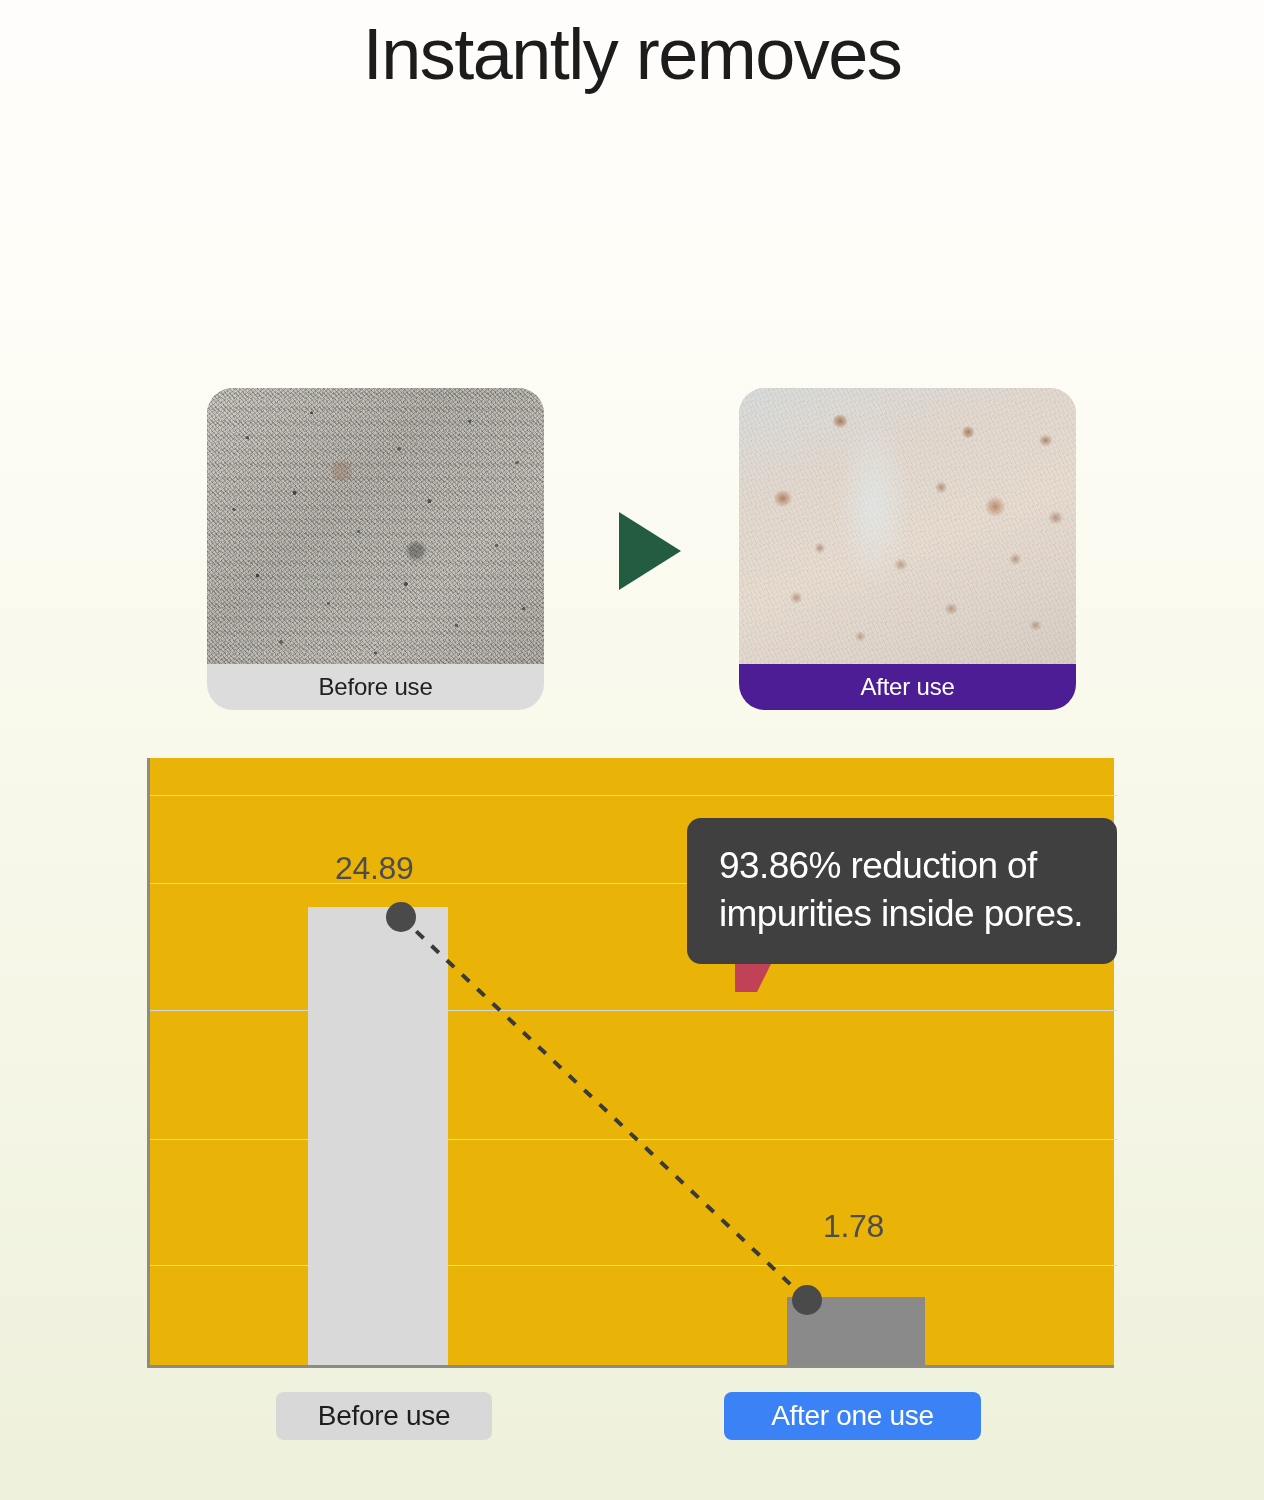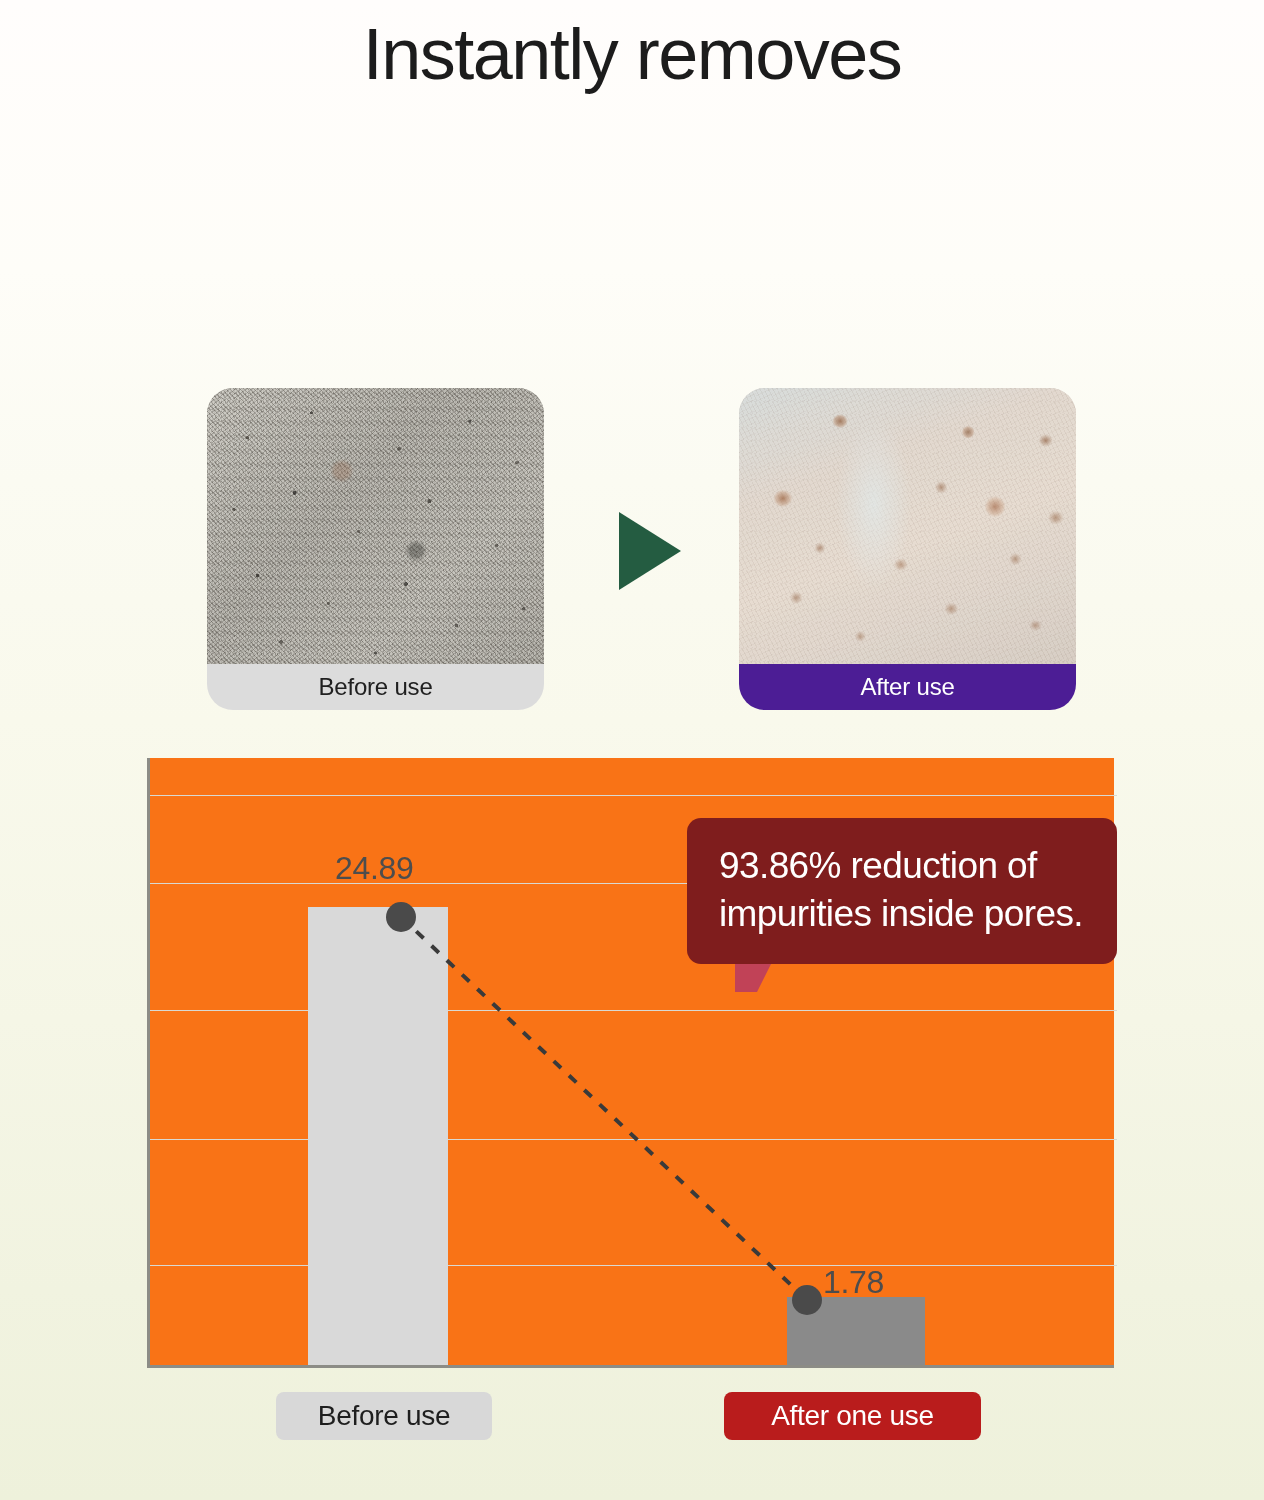--- a/index.html
+++ b/index.html
@@ -165,21 +165,21 @@
     top: 758px;
     width: 967px;
     height: 610px;
   }
 
   .plot {
     position: absolute;
     left: 0; top: 0;
     width: 967px;
     height: 610px;
-    background: #f97316;
+    background: #eab308;
     border-left: 3px solid #8C8C86;
     border-bottom: 3px solid #8C8C86;
   }
 
   .gridline {
     position: absolute;
     left: 0;
     width: 967px;
     height: 1px;
     background: #D9D9D2;
@@ -213,31 +213,31 @@
   .dot-after  { left: 642px; top: 527px; }
 
   .value-label {
     position: absolute;
     font-size: 32px;
     color: #4D4D4D;
     letter-spacing: -0.3px;
     white-space: nowrap;
   }
   .val-before { left: 185px; top: 92px; }
-  .val-after  { left: 673px; top: 506px; }
+  .val-after  { left: 673px; top: 450px; }
 
   .trendline { position: absolute; left: 0; top: 0; overflow: visible; }
 
   
   .callout {
     position: absolute;
     left: 687px;
     top: 818px;
     width: 430px;
-    background: #7f1d1d;
+    background: #404040;
     border-radius: 14px;
     padding: 24px 28px 26px 32px;
   }
   .callout-text {
     font-size: 37px;
     line-height: 48px;
     color: #FFFFFF;
     font-weight: 400;
     letter-spacing: -0.6px;
   }
@@ -268,21 +268,21 @@
     left: 276px;
     top: 1392px;
     width: 216px;
     background: #D8D8D8;
     color: #1E1E1E;
   }
   .pill-after {
     left: 724px;
     top: 1392px;
     width: 257px;
-    background: #b91c1c;
+    background: #3b82f6;
     color: #FFFFFF;
   }
 </style>
 </head>
 <body>
 
 <div class="headline">
   <div>Instantly removes</div>
 </div>
 

